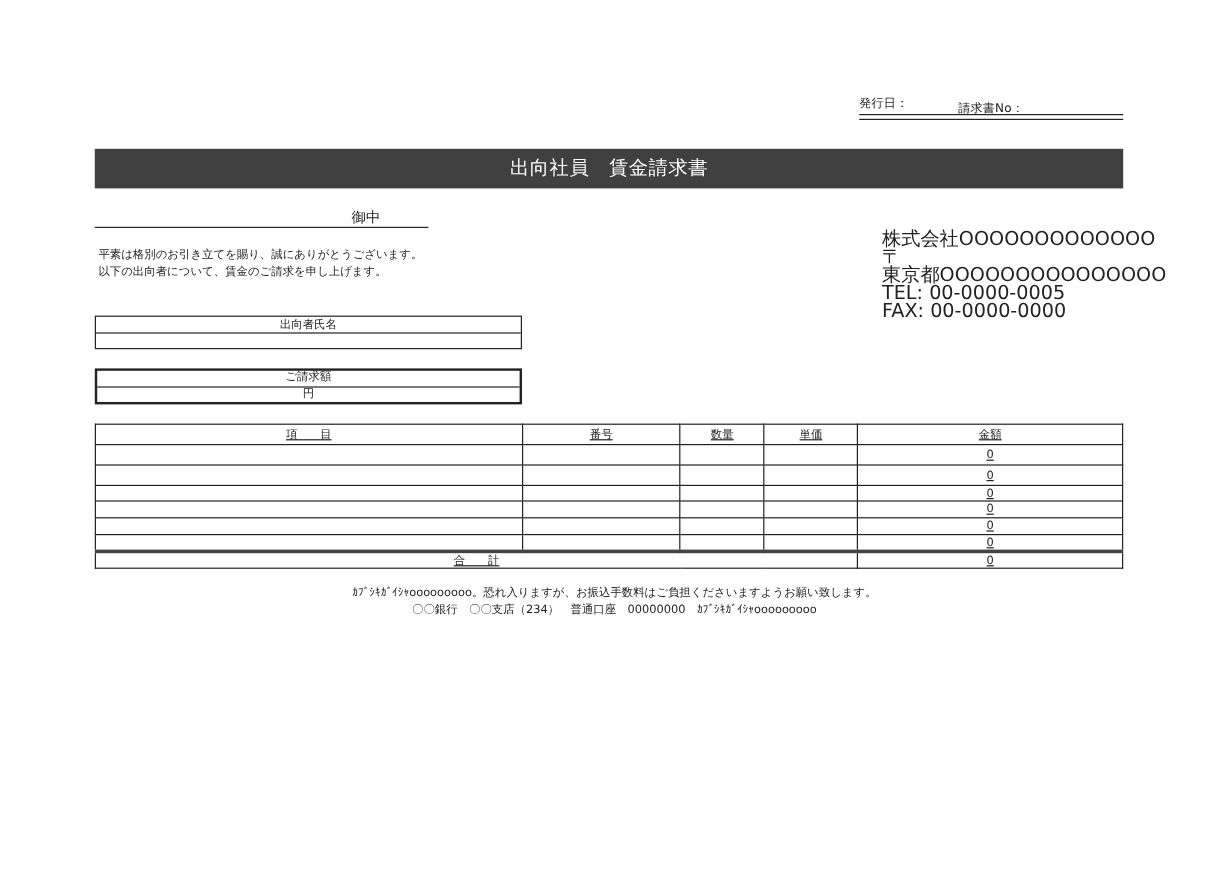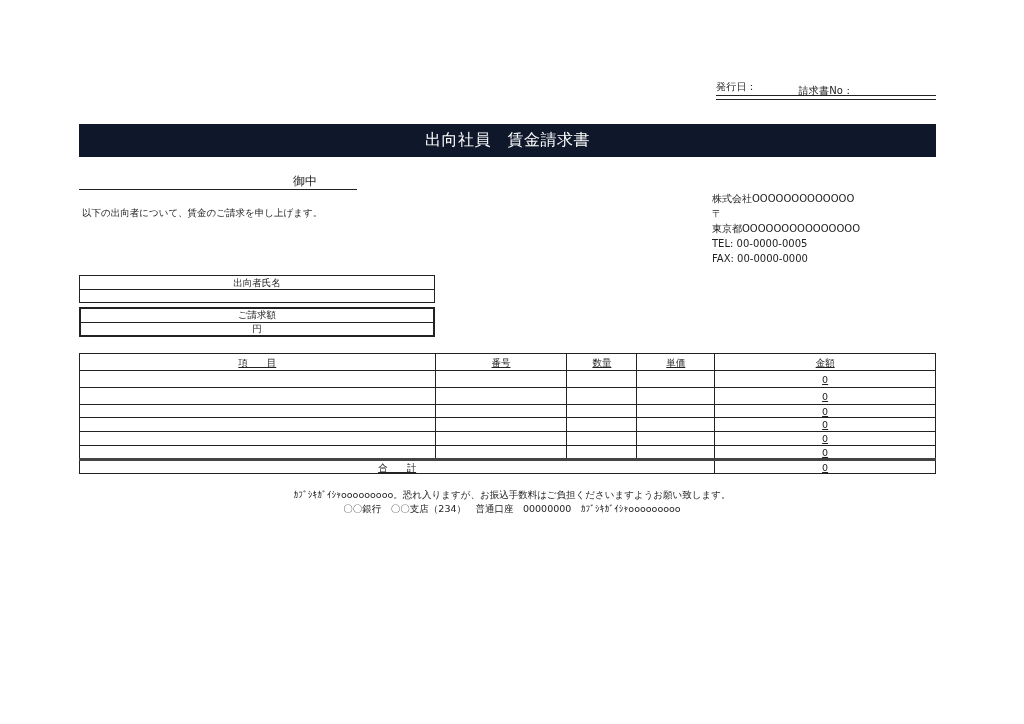--- a/index.html
+++ b/index.html
@@ -7,31 +7,31 @@
       width: 1024px; height: 724px; position: relative; overflow: hidden;
       font-family: "DejaVu Sans", "Liberation Sans", sans-serif; color: #222;
     }
     .meta-line {
       position: absolute; left: 716px; width: 220px; height: 15px;
       font-size: 10px; line-height: 13px; border-bottom: 1.5px solid #222;
       letter-spacing: 0.2px;
     }
     .title-bar {
       position: absolute; left: 79px; top: 124px; width: 857px; height: 33px;
-      background: #0f172a; color: #ffffff; font-size: 16px;
+      background: #404040; color: #ffffff; font-size: 16px;
       display: flex; align-items: center; justify-content: center;
       letter-spacing: 0.5px;
     }
     .recipient {
       position: absolute; left: 79px; top: 174px; width: 278px; height: 15px;
       border-bottom: 1.5px solid #222; font-size: 12px; line-height: 14px;
     }
     .recipient span { position: absolute; left: 214px; top: 0; }
     .greeting { position: absolute; left: 82px; top: 206px; font-size: 9.5px; line-height: 14px; }
-    .company { position: absolute; left: 712px; top: 191px; font-size: 10px; line-height: 15px; }
+    .company { position: absolute; left: 735px; top: 191px; font-size: 16px; line-height: 15px; }
     .company div { white-space: nowrap; }
     .box {
       position: absolute; left: 79px; width: 356px; border: 1.5px solid #222;
       box-sizing: border-box;
     }
     .box.thick { border-width: 2.5px; font-family: Liberation Serif, serif; }
     .box .row { height: 13px; font-size: 9.5px; line-height: 13px; text-align: center; box-sizing: border-box; }
     .box .row + .row { border-top: 1.5px solid #222; }
     table.items {
       position: absolute; left: 79px; top: 353px; width: 857px;
@@ -56,32 +56,33 @@
 
 <div class="title-bar">
   <span>出向社員　賃金請求書</span>
 </div>
 
 <div class="recipient">
   <span>御中</span>
 </div>
 
 <div class="greeting">
+  <div>平素は格別のお引き立てを賜り、誠にありがとうございます。</div>
   <div>以下の出向者について、賃金のご請求を申し上げます。</div>
 </div>
 
 <div class="company">
   <div>株式会社OOOOOOOOOOOOO</div>
   <div>〒</div>
   <div>東京都OOOOOOOOOOOOOOO</div>
   <div>TEL: 00-0000-0005</div>
   <div>FAX: 00-0000-0000</div>
 </div>
 
-<div class="box" style="top:275px;height:28px;">
+<div class="box" style="top:263px;height:28px;">
   <div class="row">出向者氏名</div>
   <div class="row"></div>
 </div>
 
 <div class="box thick" style="top:307px;height:30px;">
   <div class="row">ご請求額</div>
   <div class="row">
     <span>円</span>
   </div>
 </div>

